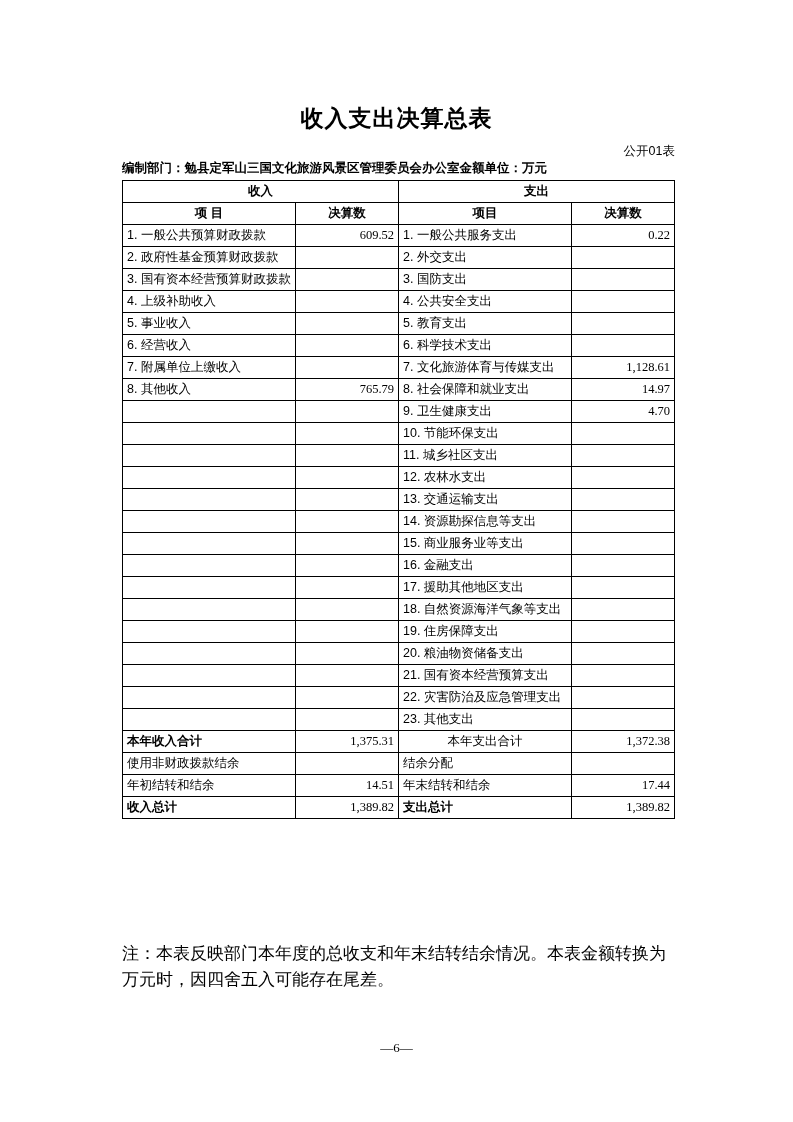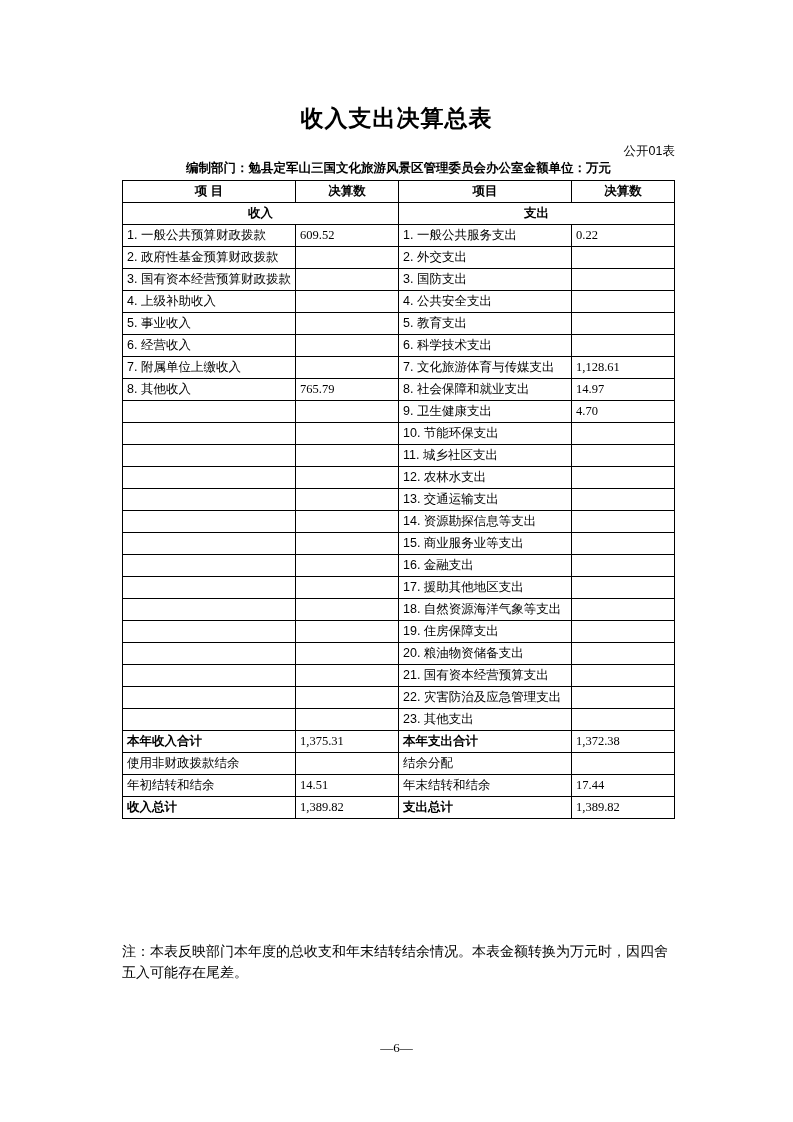--- a/index.html
+++ b/index.html
@@ -40,21 +40,21 @@
     font-size: 12.5px;
     font-family: "Liberation Sans", sans-serif;
     font-weight: normal;
   }
   .meta-row {
     position: absolute;
     left: 122px;
     top: 160px;
     width: 553px;
     display: flex;
-    justify-content: center;
+    justify-content: flex-start;
     font-size: 12.5px;
     font-family: "Liberation Sans", sans-serif;
     font-weight: bold;
   }
   .meta-left { white-space: nowrap; }
   .meta-right { white-space: nowrap; }
 
   table.budget {
     position: absolute;
     left: 122px;
@@ -82,41 +82,42 @@
     text-align: center;
     font-weight: bold;
     height: 25px;
   }
   .label-cell {
     text-align: left;
     white-space: normal;
     margin-left: 8px;
   }
   .num-cell {
+    text-align: right;
     font-family: "Liberation Serif", "DejaVu Serif", serif;
     font-size: 12.5px;
     padding-right: 5px;
   }
   .total-label {
     text-align: left;
     font-weight: bold;
   }
   .total-label-left {
-    text-align: left;
-    font-weight: bold;
+    text-align: center;
+    font-weight: normal;
   }
   .w-label { width: 173px; }
   .w-num { width: 103px; }
 
   .note {
     position: absolute;
     left: 122px;
     top: 941px;
     width: 556px;
-    font-size: 14px;
+    font-size: 17px;
     font-family: "Liberation Sans", sans-serif;
     line-height: 1.5;
     text-indent: 0;
   }
   .page-number {
     position: absolute;
     left: 0;
     top: 1040px;
     width: 793px;
     text-align: center;
@@ -141,29 +142,29 @@
 
   <table class="budget">
     <colgroup>
       <col class="w-label">
         <col class="w-num">
         <col class="w-label">
         <col class="w-num">
     </colgroup>
     <tbody>
       <tr>
+        <td class="c-head" colspan="2">收入</td>
+        <td class="c-head" colspan="2">支出</td>
+      </tr>
+      <tr>
         <td class="c-sub">项        目</td>
         <td class="c-sub">决算数</td>
         <td class="c-sub">项目</td>
         <td class="c-sub">决算数</td>
       </tr>
-      <tr>
-        <td class="c-head" colspan="2">收入</td>
-        <td class="c-head" colspan="2">支出</td>
-      </tr>
 
       <tr>
         <td class="label-cell">1. 一般公共预算财政拨款</td>
         <td class="num-cell">609.52</td>
         <td class="label-cell">1. 一般公共服务支出</td>
         <td class="num-cell">0.22</td>
       </tr>
       <tr>
         <td class="label-cell">2. 政府性基金预算财政拨款</td>
         <td class="num-cell"></td>

